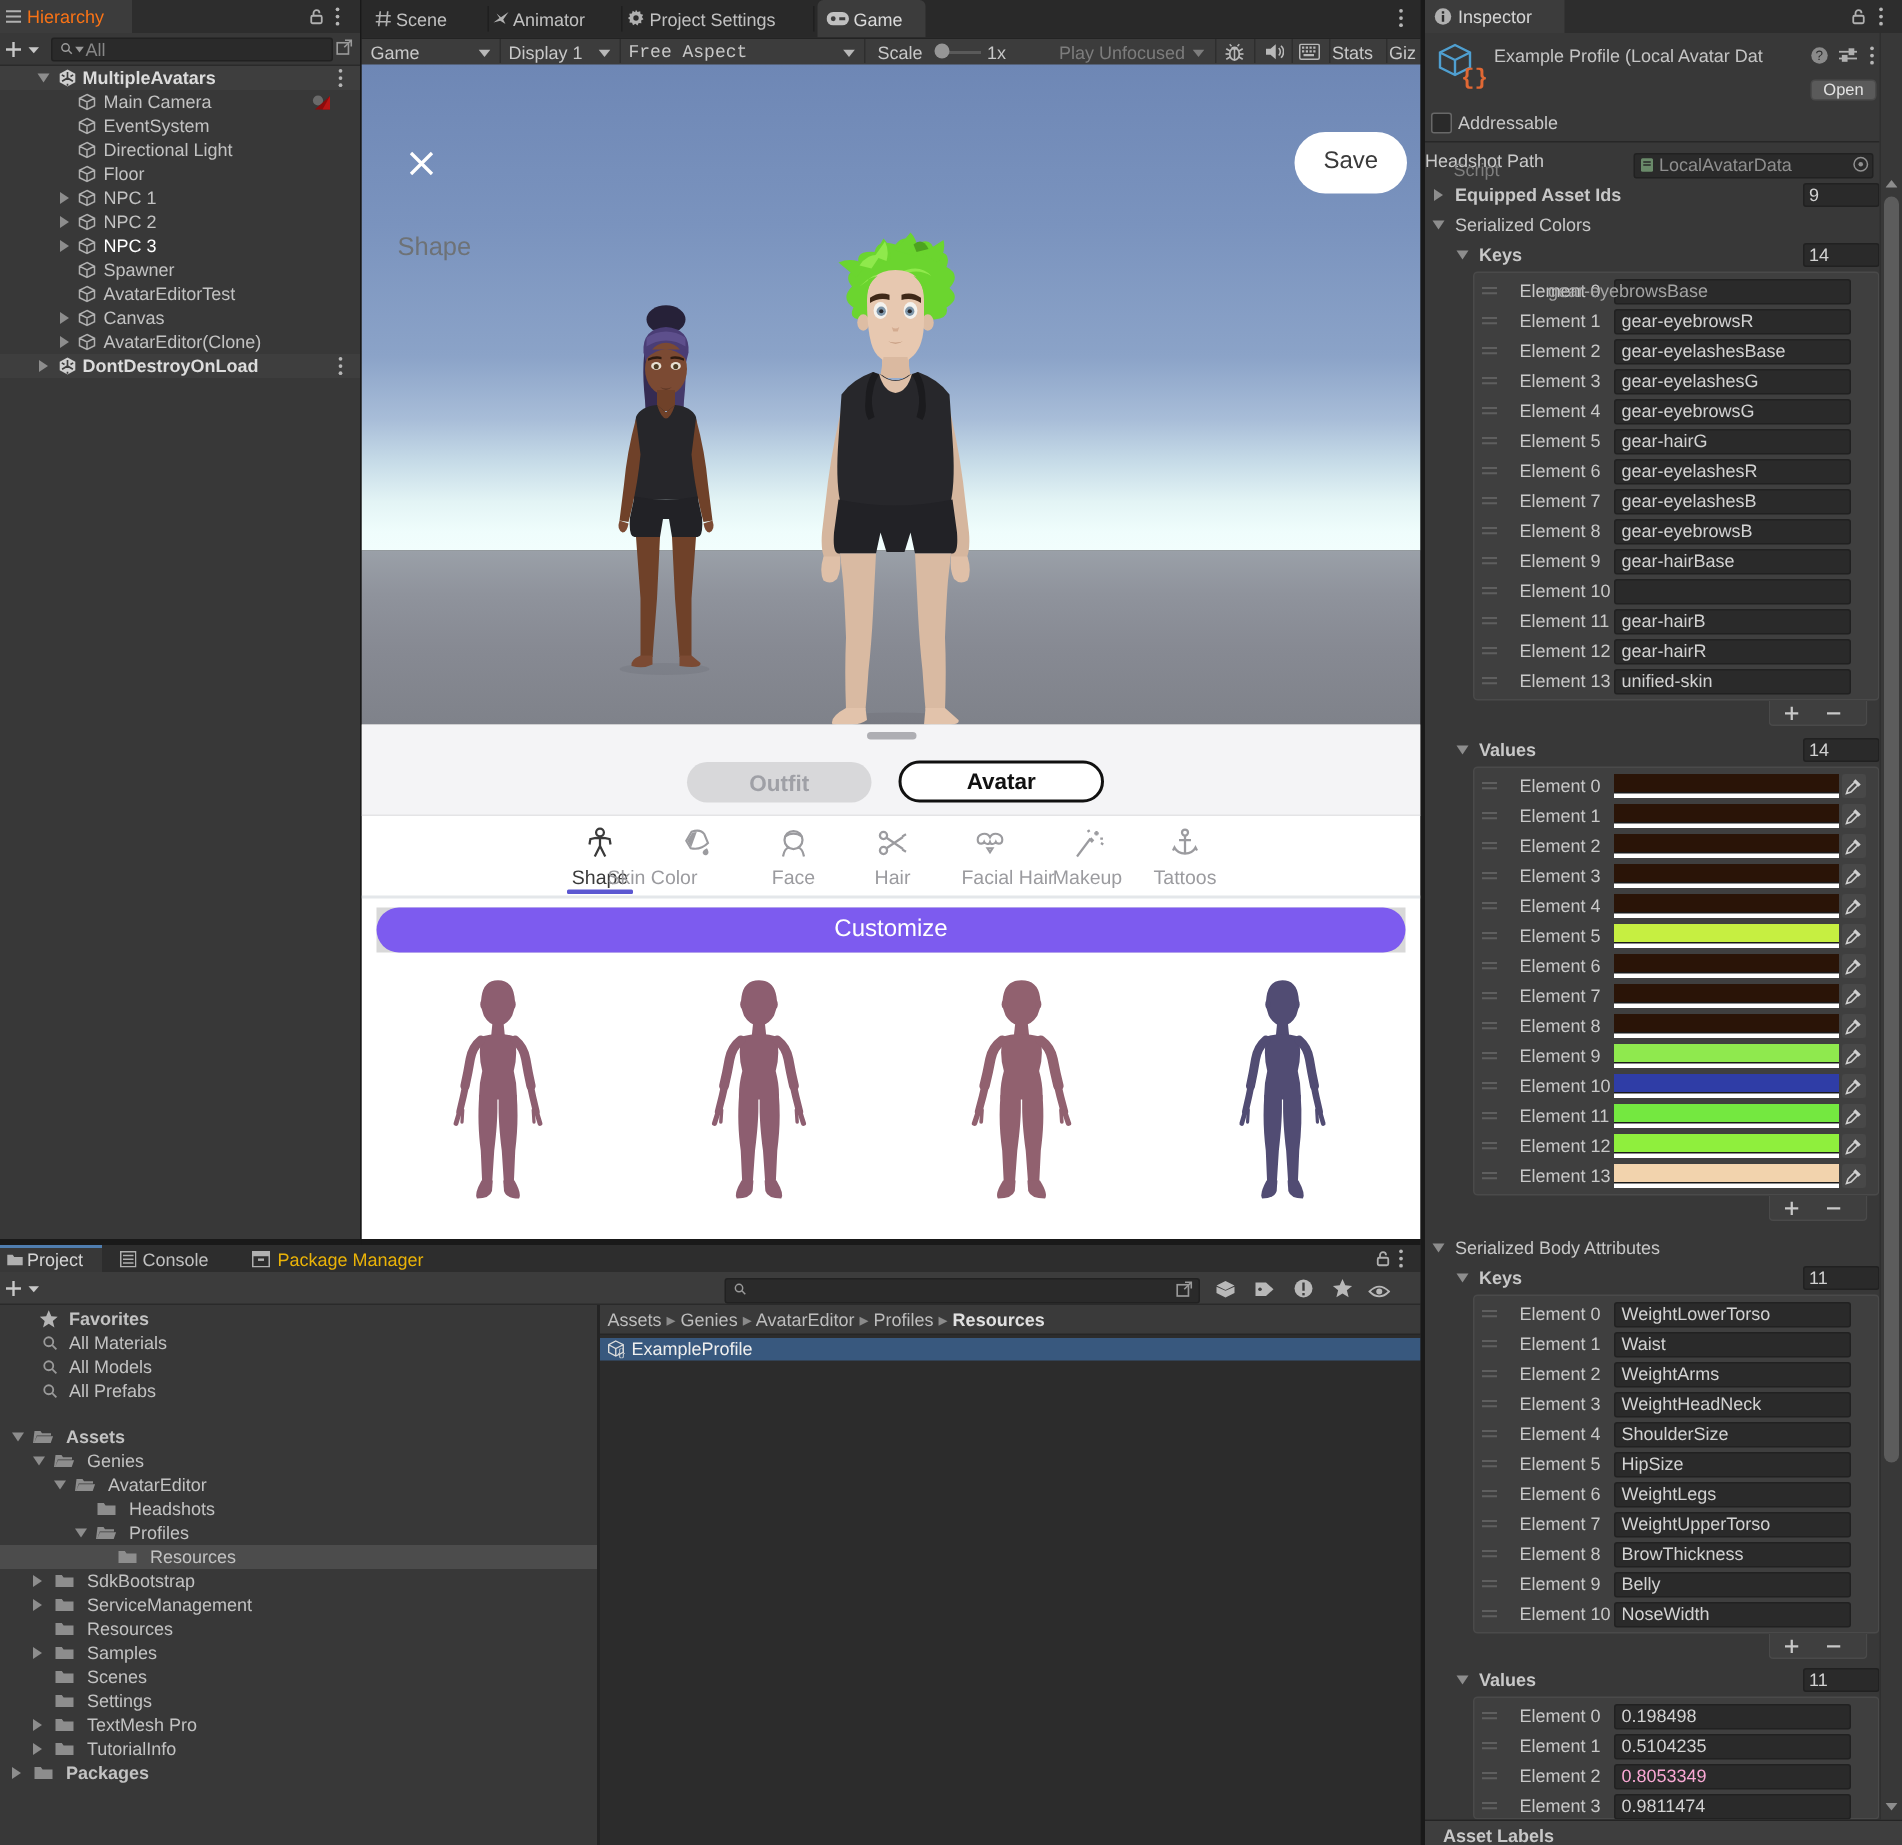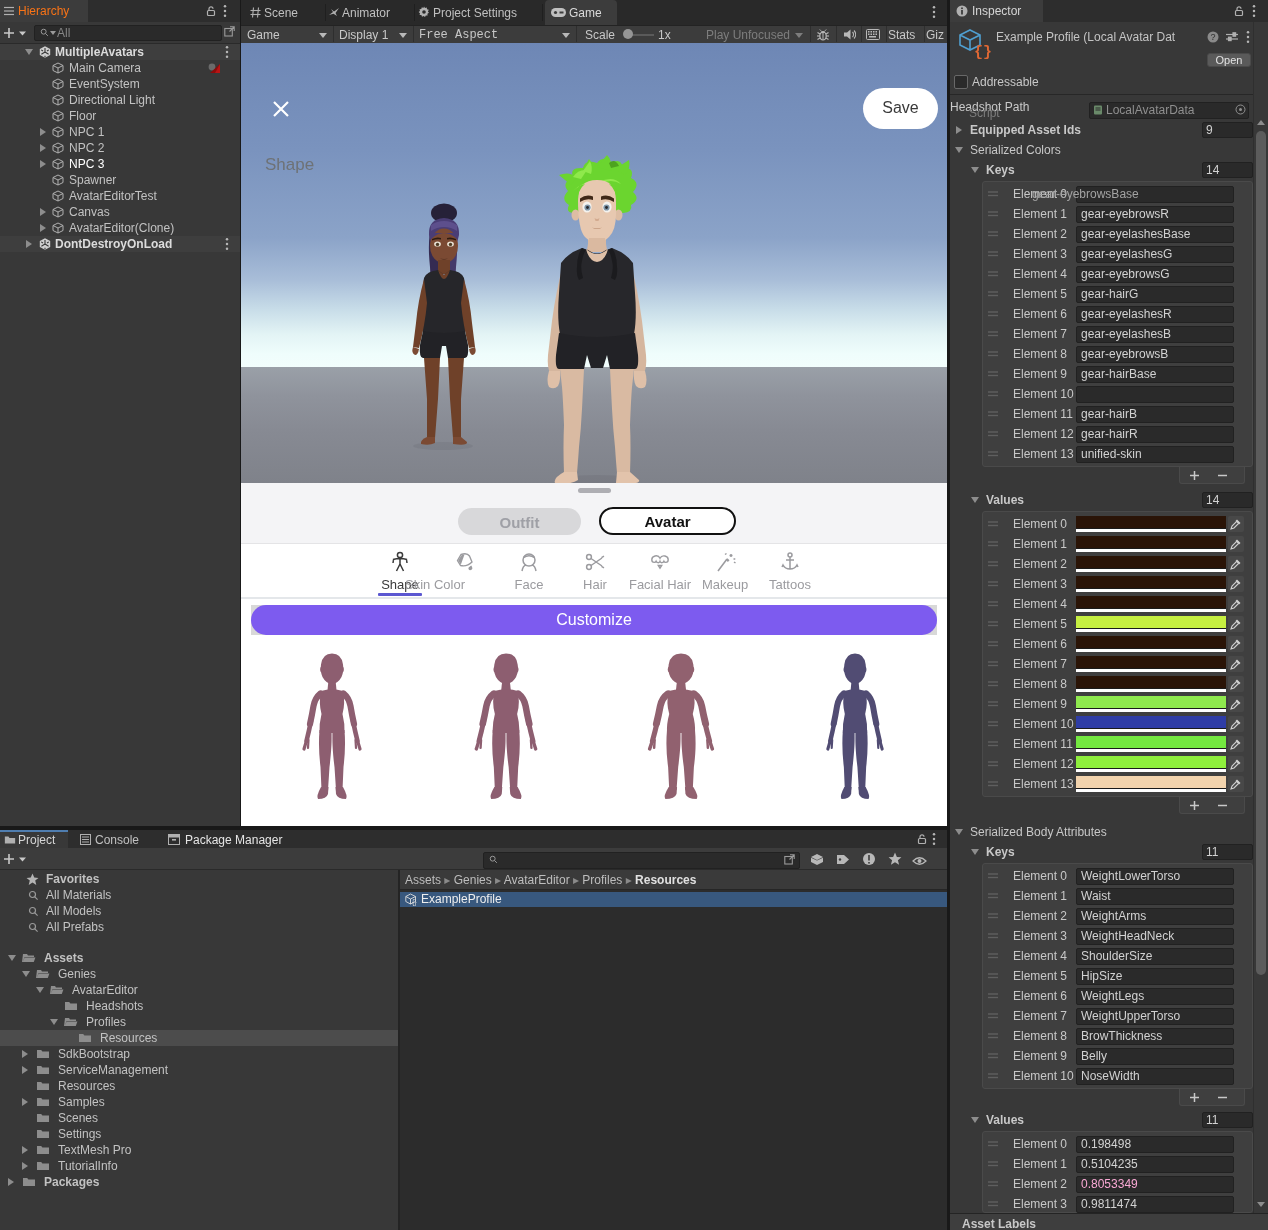--- a/index.html
+++ b/index.html
@@ -343,21 +343,21 @@
       <path d="M8 8.5 L19 16 M8 15.5 L19 8 M18.5 7.6 L21 6.2 M18.5 16.4 L21 17.8"></path>
     </svg>
   </div>
 <div class="abs" style="left:535px;top:577px;width:120px;text-align:center;color:#9b9b9f;font-size:13px;">Hair</div>
 <div class="abs" style="left:648px;top:550px;">
     <svg width="24" height="24" viewBox="0 0 24 24" fill="none" stroke="#9b9b9f" stroke-width="1.4">
       <path d="M12 8.2 Q10.5 5.2 7 6 Q3.8 6.8 3.8 9.8 Q3.8 12.4 6.2 12.4 Q7.6 12.4 8.1 11.3 Q8.7 12.7 10.2 12.7 Q11.6 12.7 12 11.4 Q12.4 12.7 13.8 12.7 Q15.3 12.7 15.9 11.3 Q16.4 12.4 17.8 12.4 Q20.2 12.4 20.2 9.8 Q20.2 6.8 17 6 Q13.5 5.2 12 8.2 Z"></path>
       <path d="M10.3 15.5 L13.7 15.5 L12 18.2 Z"></path>
     </svg>
   </div>
-<div class="abs" style="left:600px;top:577px;width:120px;text-align:center;color:#9b9b9f;font-size:13px;">Facial Hair</div>
+<div class="abs" style="left:600px;top:577px;width:120px;text-align:center;color:#9b9b9f;font-size:13px;padding-left:12px;">Facial Hair</div>
 <div class="abs" style="left:713px;top:550px;">
     <svg width="24" height="24" viewBox="0 0 24 24" fill="none" stroke="#9b9b9f" stroke-width="1.5">
       <path d="M5 21 L14 9"></path>
       <path d="M14.5 8.2 l2 2 l-1.6 1.8 l-2 -2 Z" fill="#9b9b9f" stroke="none"></path>
       <path d="M18 4 v3 M16.5 5.5 h3 M20.5 9 l1.8 0 M21 12 l1.5 1 M12 4.5 l1.5 -1"></path>
     </svg>
   </div>
 <div class="abs" style="left:665px;top:577px;width:120px;text-align:center;color:#9b9b9f;font-size:13px;">Makeup</div>
 <div class="abs" style="left:778px;top:550px;">
     <svg width="24" height="24" viewBox="0 0 24 24" fill="none" stroke="#9b9b9f" stroke-width="1.5">
@@ -468,21 +468,21 @@
     <line x1="2" y1="3" x2="9" y2="3" stroke="#b0b0b0"></line>
     <line x1="2" y1="5.5" x2="9" y2="5.5" stroke="#b0b0b0"></line>
     <line x1="2" y1="8" x2="9" y2="8" stroke="#b0b0b0"></line>
   </svg>
 <div class="abs" style="left:95px;top:833px;color:#c0c0c0;">Console</div>
 <svg class="abs" style="left:168px;top:834px" width="12" height="11" viewBox="0 0 12 11">
     <rect x="0.5" y="0.5" width="11" height="10" fill="none" stroke="#b0b0b0" stroke-width="1"></rect>
     <rect x="0.5" y="0.5" width="11" height="3" fill="#b0b0b0"></rect>
     <rect x="4" y="5" width="4" height="1.6" fill="#b0b0b0"></rect>
   </svg>
-<div class="abs" style="left:185px;top:833px;color:#e5e5e5;">Package Manager</div>
+<div class="abs" style="left:185px;top:833px;color:#eab308;">Package Manager</div>
 <div class="abs" style="left:0;top:848px;width:947px;height:22px;background:#3c3c3c;border-bottom:1px solid #2a2a2a;box-sizing:border-box;"></div>
 <svg class="abs" style="left:3px;top:852px" width="26" height="14" viewBox="0 0 26 14">
     <path d="M6 2 V12 M1 7 H11" stroke="#c8c8c8" stroke-width="1.6"></path>
     <path d="M16 5.5 L19.5 9.5 L23 5.5 Z" fill="#c8c8c8"></path>
   </svg>
 <div class="abs field" style="left:483px;top:852px;width:315px;height:15px;border-radius:2px;"></div>
 <svg class="abs" style="left:489px;top:855px" width="9" height="9" viewBox="0 0 11 11">
     <circle cx="4.5" cy="4.5" r="3" fill="none" stroke="#9a9a9a" stroke-width="1.2"></circle>
     <line x1="6.8" y1="6.8" x2="9.6" y2="9.6" stroke="#9a9a9a" stroke-width="1.2"></line>
   </svg>

